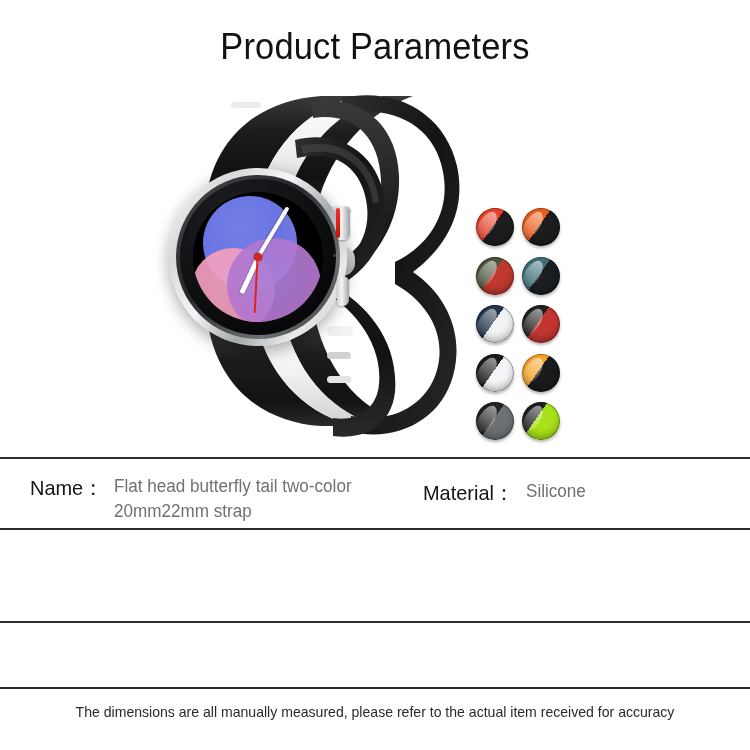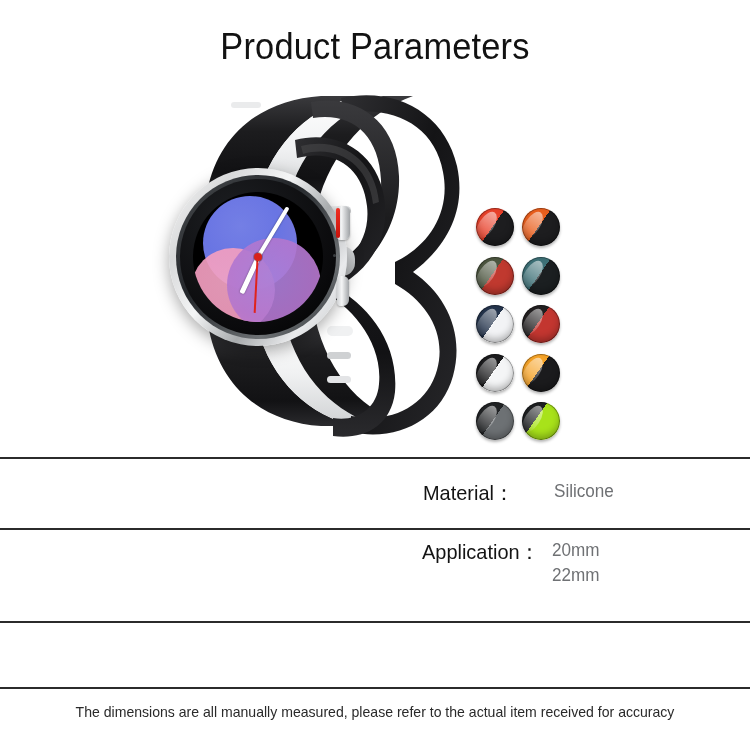--- a/index.html
+++ b/index.html
@@ -141,21 +141,21 @@
     color:#6f7174;
     font-size:18px;
     line-height:25px;
     transform:scaleX(.95);
     transform-origin:left center;
   }
   .val.small{font-size:15px;align-self:flex-end;}
 
   #c-name{left:30px;top:474px;}
   #c-name .val{margin-left:7px;max-width:280px;}
-  #c-material{left:423px;top:479px;gap:28px;}
+  #c-material{left:423px;top:479px;}
   #c-material .val{margin-left:7px;}
   #c-weight{left:26px;top:539px;}
   #c-weight .val{margin-left:2px;}
   #c-application{left:422px;top:538px;}
   #c-application .val{margin-left:6px;}
   #c-size{left:26px;top:643px;}
   #c-size .val{margin-left:8px;font-size:19px;}
 
   .note{
     position:absolute;left:0;top:704px;width:750px;text-align:center;
@@ -320,31 +320,28 @@
       </div>
 
     </div>
   </div>
 
   <div class="rule r1"></div>
   <div class="rule r2"></div>
   <div class="rule r3"></div>
   <div class="rule r4"></div>
 
+  <div class="cell" id="c-name">
+    <span class="lbl">Name：</span>
+    <span class="val">Flat head butterfly tail two-color 20mm22mm strap</span>
+  </div>
 
   <div class="cell" id="c-material">
     <span class="lbl">Material：</span>
     <span class="val">Silicone</span>
   </div>
 
 
-  <div class="cell" id="c-application">
-    <span class="lbl">Application：</span>
-    <span class="val">
-      <span>20mm</span><br>
-      <span>22mm</span>
-    </span>
-  </div>
 
 
   <div class="note">The dimensions are all manually measured, please refer to the actual item received for accuracy</div>
 
 </div>
 
 </body></html>

